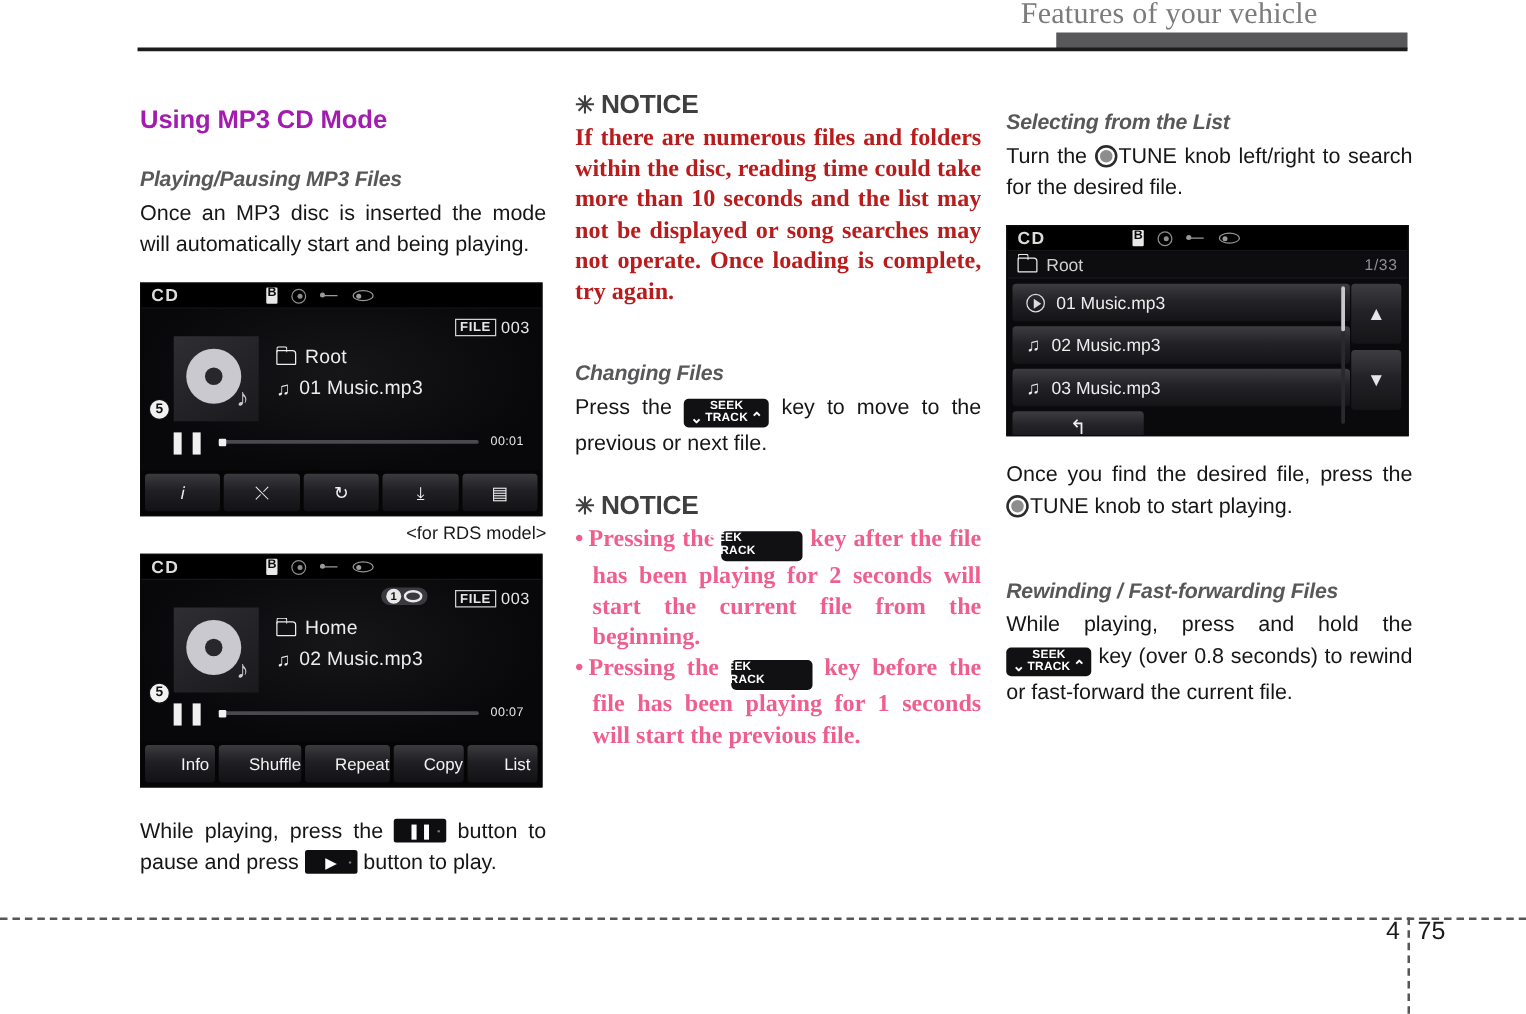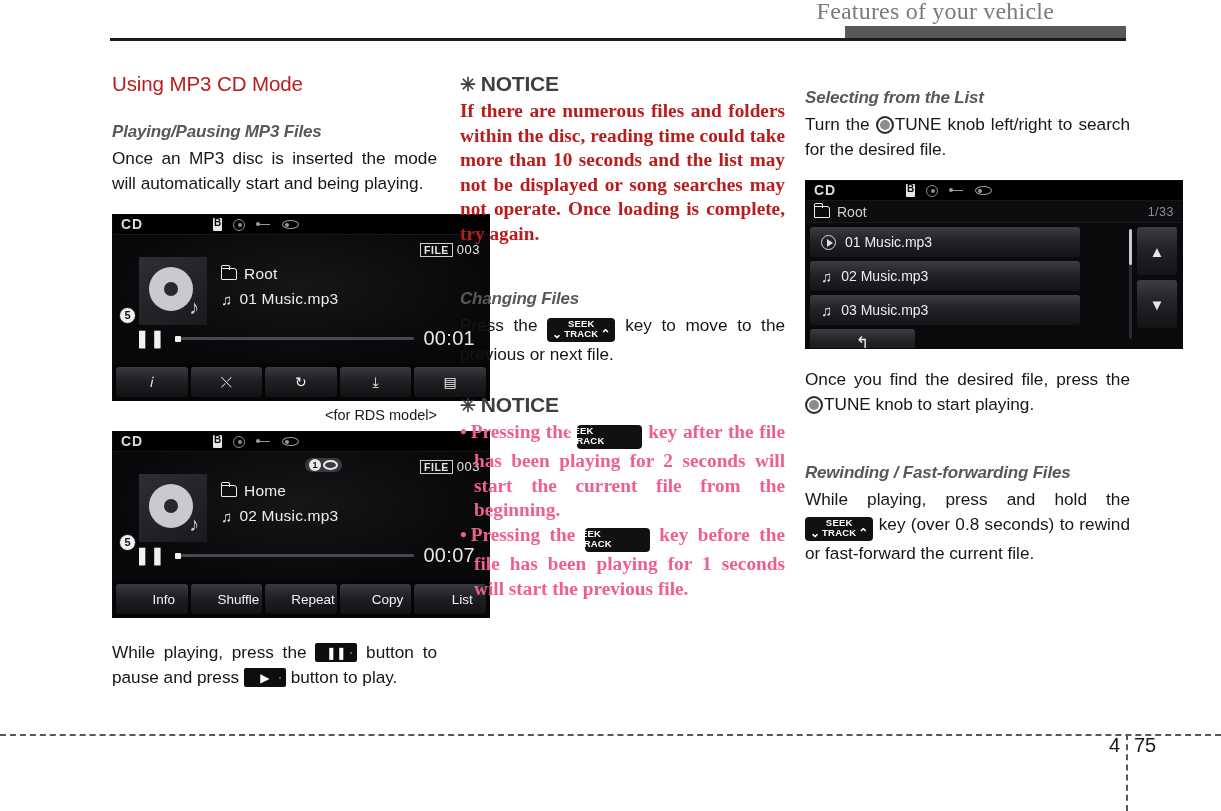--- a/index.html
+++ b/index.html
@@ -22,21 +22,21 @@
   .header-grayblock { position:absolute; left:845px; top:26px; width:281px; height:13px; background:#58585a; }
   .header-rule { position:absolute; left:110px; top:38px; width:1016px; height:3px; background:#1b1b1b; }
 
   
   .col { position:absolute; top:72px; width:325px; }
   .col-left   { left:112px; }
   .col-mid    { left:460px; }
   .col-right  { left:805px; }
 
   h1.sec-title {
-    margin:0 0 26px 0; font-size:20.5px; font-weight:normal; color:#b91c1c; letter-spacing:-.1px;
+    margin:12px 0 26px 0; font-size:20.5px; font-weight:bold; color:#a21caf; letter-spacing:-.1px;
   }
   h2.sub-title {
     margin:16px 0 4px 0; font-size:17px; font-weight:bold; font-style:italic;
     color:#58585a; letter-spacing:-.2px;
   }
   p.body {
     margin:0 0 0 0; font-size:17.2px; line-height:25px; color:#161616;
     text-align:justify; text-justify:inter-word;
   }
   .gap-18 { height:18px; }
@@ -93,21 +93,21 @@
   .knob {
     display:inline-block; vertical-align:-4px;
     width:18px; height:18px; border-radius:50%;
     background:#8d8d8d; border:2.5px solid #2b2b2b;
     box-shadow:inset 0 0 0 2px #ffffff;
     margin-right:1px;
   }
 
   
   .screen {
-    position:relative; width:378px; background:#08080a;
+    position:relative; width:322px; background:#08080a;
     border:1px solid #0a0a0c; overflow:hidden;
   }
   .screen .topbar {
     height:20px; background:#000; position:relative;
     border-bottom:1px solid #17171a;
   }
   .screen .topbar .cd-label {
     position:absolute; left:8px; top:1px; color:#dcdcdc;
     font-size:14px; font-weight:bold; letter-spacing:1px;
     font-family:"Liberation Sans", sans-serif;
@@ -165,21 +165,21 @@
   .folder-ic { display:inline-block; width:16px; height:12px; border:1.6px solid #ededed;
     border-radius:1px 3px 1px 1px; position:relative; }
   .folder-ic:before{content:"";position:absolute;left:-1px;top:-4px;width:7px;height:4px;
     border:1.6px solid #ededed;border-bottom:none;border-radius:2px 2px 0 0;}
   .note-ic { font-size:15px; line-height:1; }
 
   .progress-row { position:absolute; left:22px; right:14px; bottom:14px; display:flex; align-items:center; gap:9px;}
   .pause-glyph { color:#f0f0f0; font-size:17px; letter-spacing:1px; line-height:1; font-weight:bold;}
   .pbar { flex:1; height:3px; background:#4a4a4e; position:relative; border-radius:2px; }
   .pbar .head { position:absolute; left:0; top:-1.5px; width:6px; height:6px; background:#f0f0f0; border-radius:1px;}
-  .ptime { color:#e6e6e6; font-size:20px; font-family:"Liberation Sans", sans-serif; letter-spacing:.3px;}
+  .ptime { color:#e6e6e6; font-size:10px; font-family:"Liberation Sans", sans-serif; letter-spacing:.3px;}
 
   .toolbar { display:flex; gap:3px; padding:3px; background:#050506; }
   .toolbar .tb {
     flex:1; height:30px; border-radius:3px;
     background:linear-gradient(180deg,#3a3a3f 0%,#202024 45%,#121215 100%);
     color:#f2f2f2; display:flex; align-items:center; justify-content:center;
     font-size:14px; font-family:"Liberation Sans", sans-serif;
   }
   .toolbar.labels .tb { font-size:13.5px;padding-left:24px; }
 

